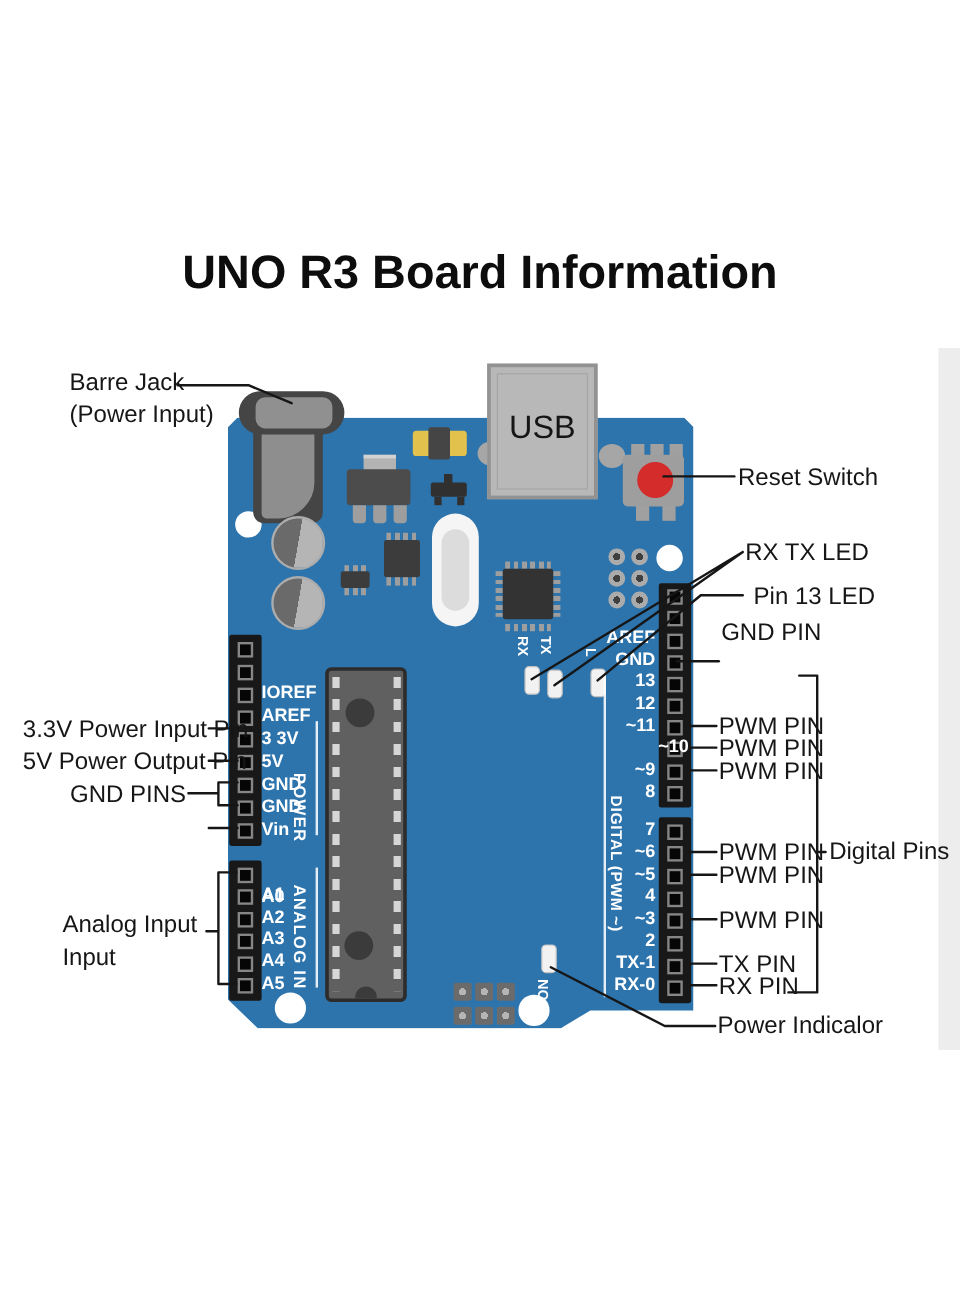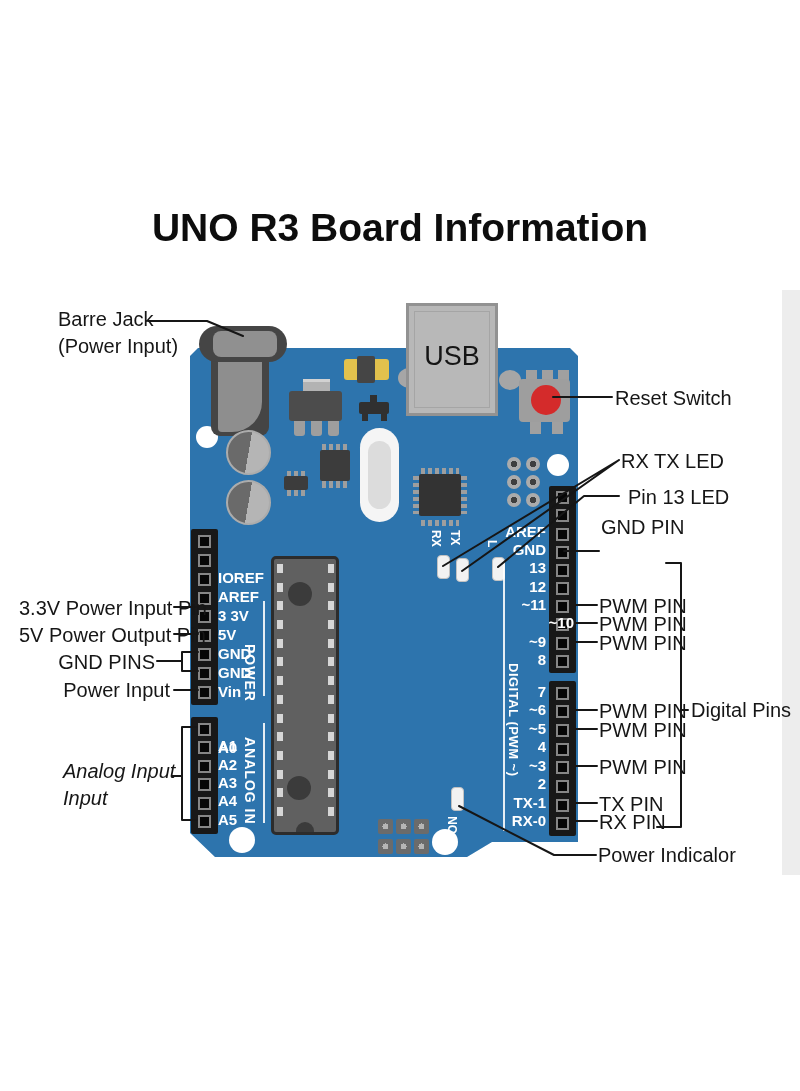--- a/index.html
+++ b/index.html
@@ -250,19 +250,18 @@
   <div class="callout layer7" style="left:599px;top:698px;">PWM PIN</div>
   <div class="callout layer7" style="left:599px;top:717px;">PWM PIN</div>
   <div class="callout layer7" style="left:599px;top:754px;">PWM PIN</div>
   <div class="callout layer7" style="left:691px;top:697px;">Digital Pins</div>
   <div class="callout layer7" style="left:599px;top:791px;">TX PIN</div>
   <div class="callout layer7" style="left:599px;top:809px;">RX PIN</div>
   <div class="callout layer7" style="left:598px;top:842px;">Power Indicalor</div>
   <div class="callout rt layer7" style="left:0px;top:595px;width:171px;">3.3V Power Input Pin</div>
   <div class="callout rt layer7" style="left:0px;top:622px;width:171px;">5V Power Output Pin</div>
   <div class="callout rt layer7" style="left:0px;top:649px;width:155px;">GND PINS</div>
-  <div class="callout rt layer7" style="left:0px;top:677px;width:170px;">Power Input</div>
-  <div class="callout layer7" style="left:63px;top:758px;font-style:italic;">
+  <div class="callout layer7" style="left:52px;top:758px;">
     <div>Analog Input</div>
     <div>Input</div>
   </div>
 
 </div>
 
 </body></html>

